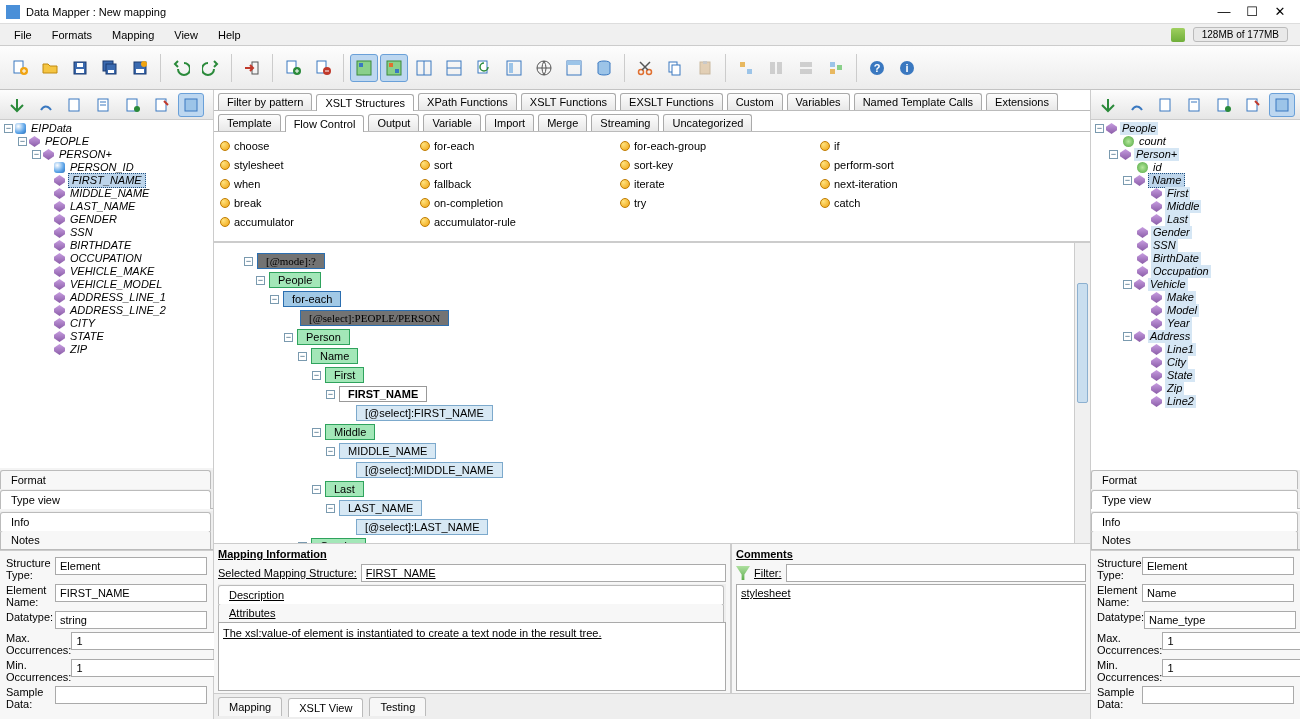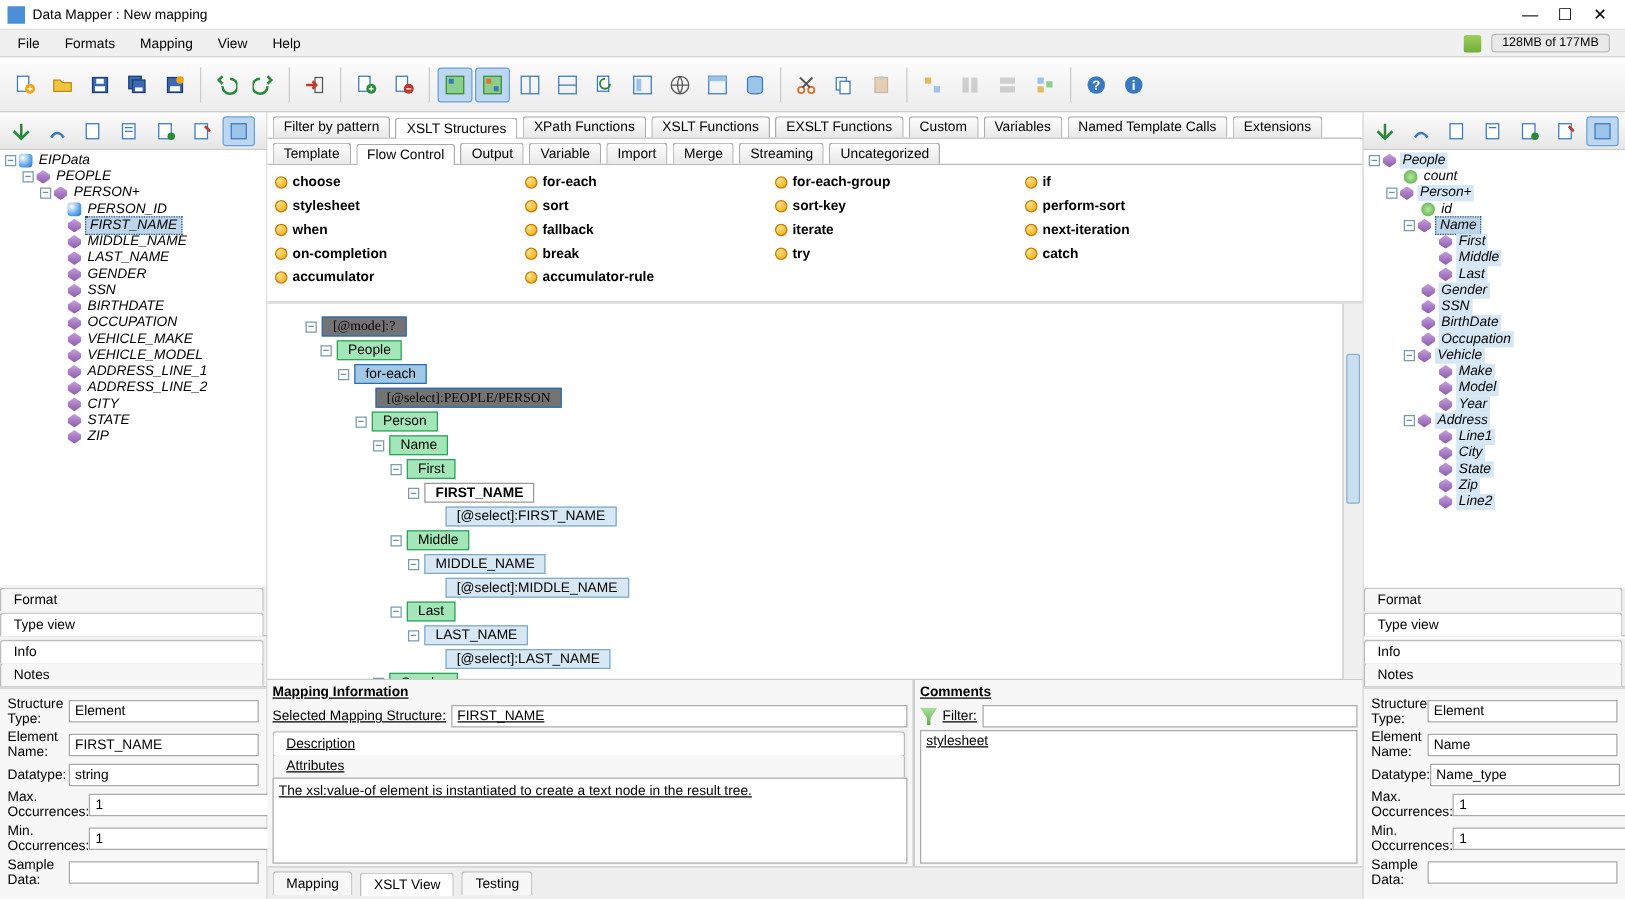--- a/index.html
+++ b/index.html
@@ -33,21 +33,21 @@
 .ic-elem { background: linear-gradient(#c79de0,#8b5da8); border-radius: 2px; clip-path: polygon(50% 0,100% 35%,100% 65%,50% 100%,0 65%,0 35%); }
 .ic-attrg { background: radial-gradient(circle, #b4e89c, #4fa53e); border-radius: 50%; }
 .nodelabel { padding: 0 2px; }
 .nodelabel.sel { background: #bdd5eb; border: 1px dotted #205080; padding: 0 3px; }
 .nodelabel.italic { font-style: italic; }
 .tabrow { display: flex; border-bottom: 1px solid #bbb; background: #eee; margin-top: 2px; flex-direction: column; }
 .tab { padding: 3px 10px; border: 1px solid #bbb; border-bottom: none; border-top-left-radius: 3px; border-top-right-radius: 3px; margin-right: 2px; background: #f7f7f7; cursor: pointer; font-size: 11px; }
 .tab.active { background: #fff; position: relative; top: 1px; }
 .tabrow.inner { margin: 0; border-bottom: none; }
 .infopanel { background: #f7f7f7; padding: 6px; border-top: 1px solid #ccc; }
-.proprow { display: flex; align-items: center; margin-bottom: 3px; }
+.proprow { display: flex; align-items: flex-start; margin-bottom: 3px; }
 .proprow label { width: 94px; font-size: 11px; }
 .propinput { flex: 1; border: 1px solid #aaa; background: #fff; padding: 2px 4px; font-size: 11px; height: 18px; }
 .midtop { background: #fff; border-bottom: 1px solid #ccc; }
 .structtabs { display: flex; flex-wrap: nowrap; padding: 3px 4px 0; gap: 4px; border-bottom: 1px solid #bbb; }
 .stab { padding: 2px 8px; border: 1px solid #aaa; border-bottom: none; border-top-left-radius: 3px; border-top-right-radius: 3px; background: linear-gradient(#fdfdfd, #e8e8e8); cursor: pointer; font-size: 11px; white-space: nowrap; }
 .stab.active { background: #fff; position: relative; top: 1px; }
 .cattabs { display: flex; flex-wrap: nowrap; padding: 3px 4px 0 4px; gap: 4px; border-bottom: 1px solid #bbb; }
 .itemsgrid { display: grid; grid-template-columns: repeat(5, 1fr); padding: 4px 6px 10px; gap-row: 1px; height: 110px; background: #fff; border-bottom: 1px solid #ccc; }
 .griditem { display: flex; align-items: center; gap: 4px; font-size: 11px; cursor: pointer; }
 .bullet { width: 10px; height: 10px; background: radial-gradient(circle at 30% 30%, #ffe27d, #f0a412); border-radius: 50%; border: 1px solid #c07c00; }
@@ -461,21 +461,21 @@
     <div class="cattabs" id="cat-tabs">
           <div class="stab">Template</div>
           <div class="stab active">Flow Control</div>
           <div class="stab">Output</div>
           <div class="stab">Variable</div>
           <div class="stab">Import</div>
           <div class="stab">Merge</div>
           <div class="stab">Streaming</div>
           <div class="stab">Uncategorized</div>
         </div>
-    <div class="itemsgrid" id="items-grid" style="grid-template-columns: 200px 200px 200px 200px 1fr; font-weight: bold;">
+    <div class="itemsgrid" id="items-grid" style="grid-template-columns: 200px 200px 200px 200px 1fr;">
           <div class="griditem">
             <span class="bullet"></span>
             <span>choose</span>
           </div>
           <div class="griditem">
             <span class="bullet"></span>
             <span>for-each</span>
           </div>
           <div class="griditem">
             <span class="bullet"></span>
@@ -515,25 +515,25 @@
             <span class="bullet"></span>
             <span>iterate</span>
           </div>
           <div class="griditem">
             <span class="bullet"></span>
             <span>next-iteration</span>
           </div>
           <div></div>
           <div class="griditem">
             <span class="bullet"></span>
+            <span>break</span>
+          </div>
+          <div class="griditem">
+            <span class="bullet"></span>
             <span>on-completion</span>
-          </div>
-          <div class="griditem">
-            <span class="bullet"></span>
-            <span>break</span>
           </div>
           <div class="griditem">
             <span class="bullet"></span>
             <span>try</span>
           </div>
           <div class="griditem">
             <span class="bullet"></span>
             <span>catch</span>
           </div>
           <div></div>

